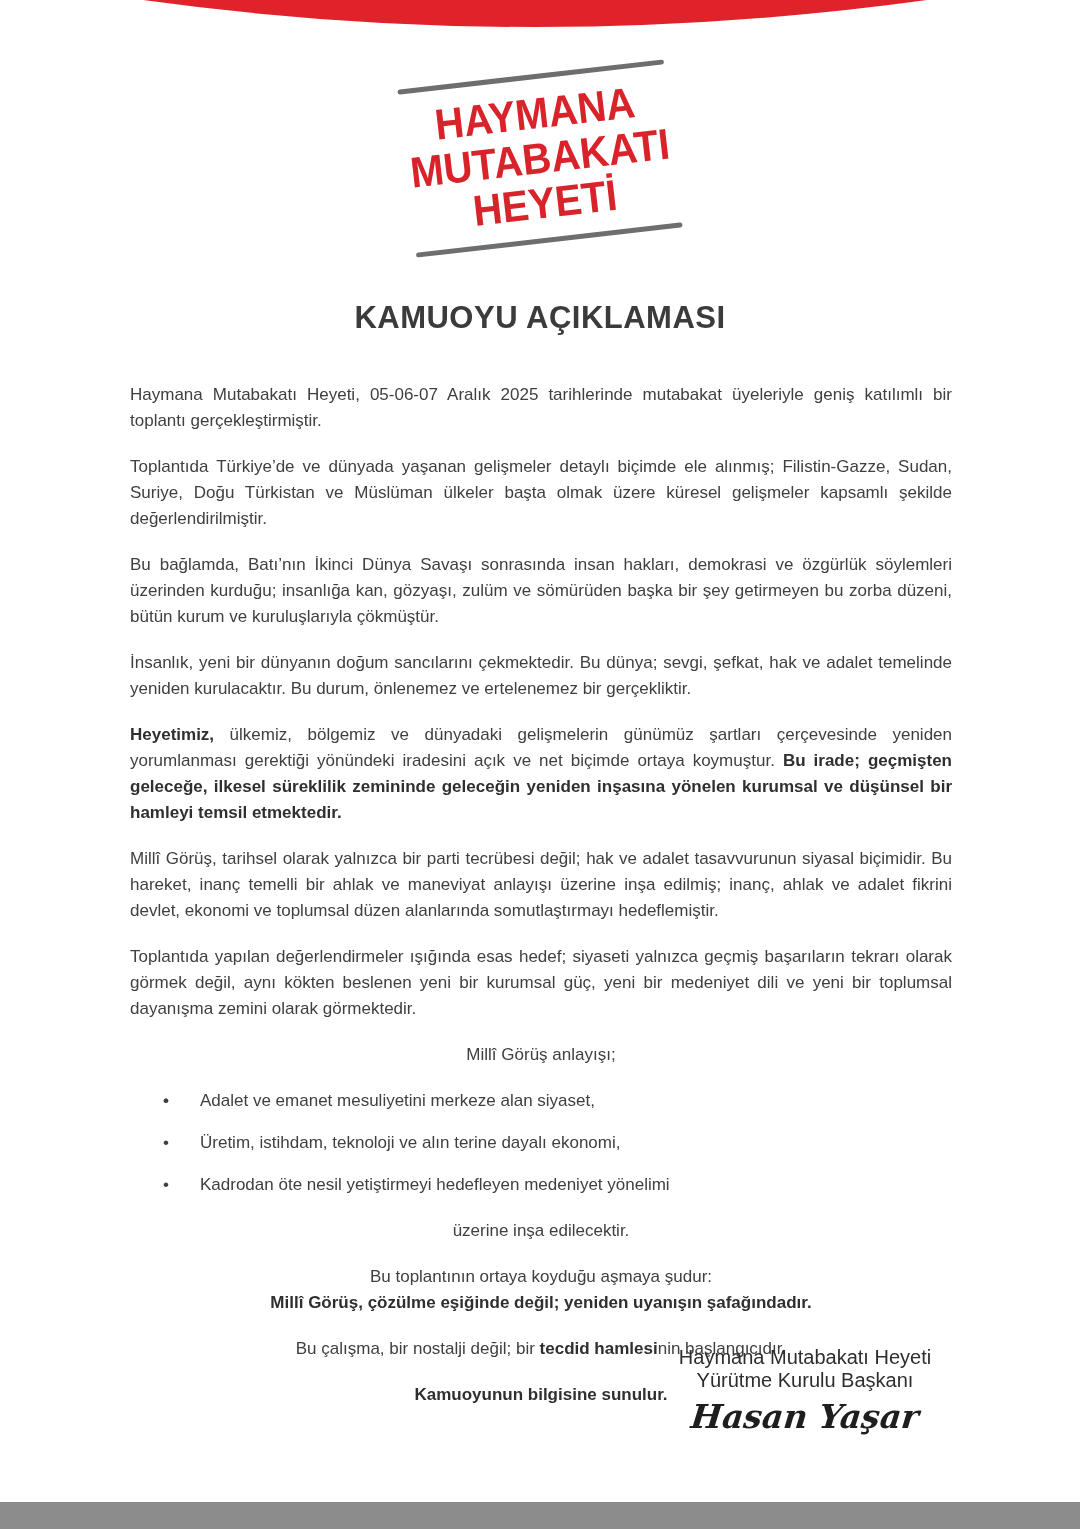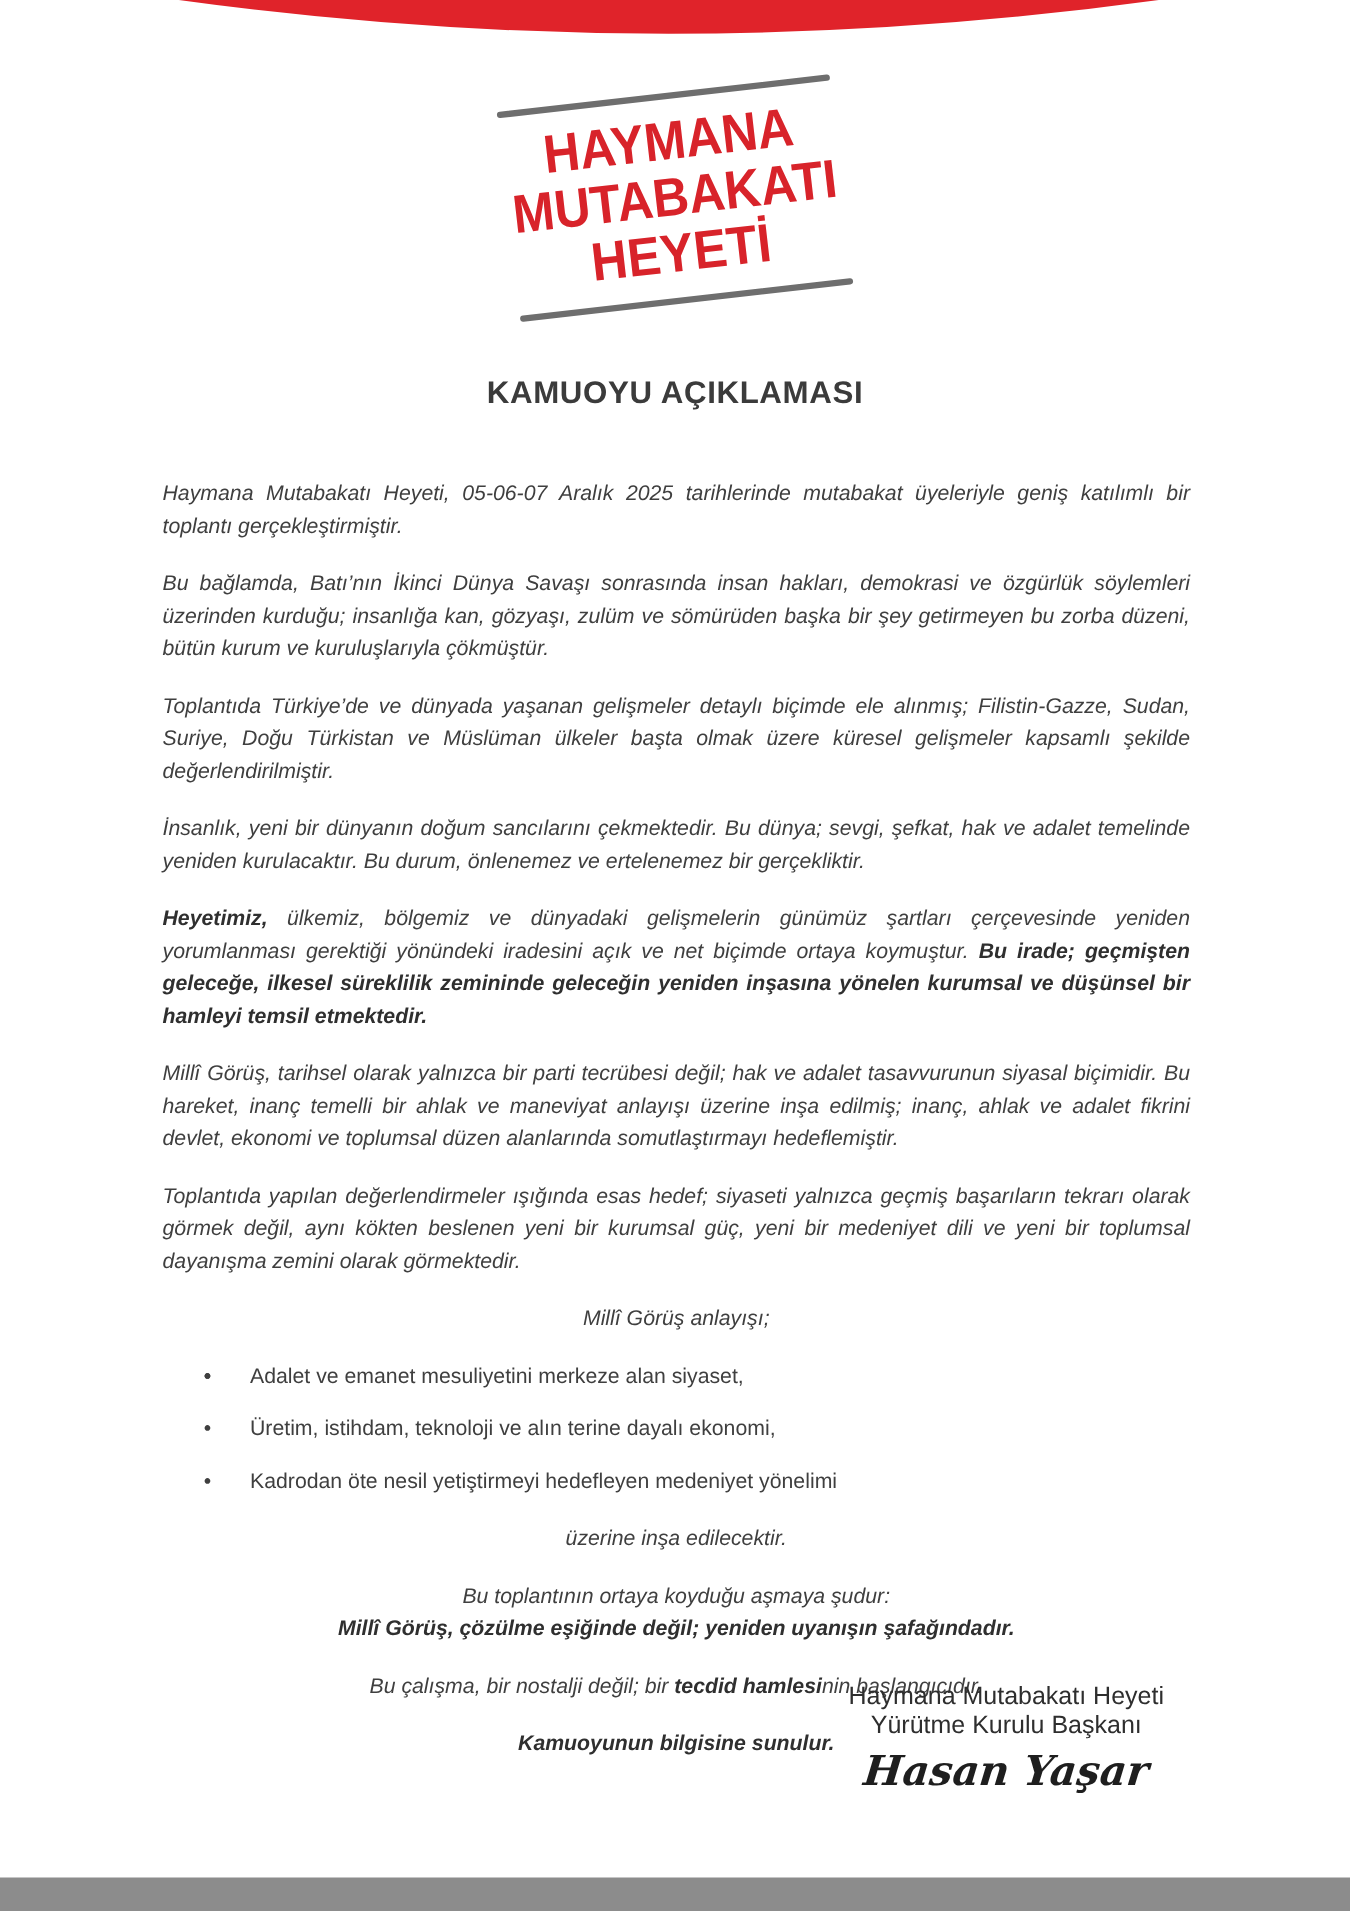--- a/index.html
+++ b/index.html
@@ -18,29 +18,29 @@
   .logo-bar{height:5px; width:268px; margin:0 auto; background:#6e6e6e; border-radius:3px;}
   .logo-bar.top{margin-bottom:12px;}
   .logo-bar.bottom{margin-top:12px;}
   .logo-line{
     font-weight:bold; font-size:40px; line-height:45px; letter-spacing:0px;
     color:#d8232a; transform:scaleY(1.08);
   }
   
   .title{
     position:absolute; top:300px; left:0; width:1080px; text-align:center;
-    font-size:25px; font-weight:bold; color:#3b3b3b; letter-spacing:0.5px;
+    font-size:31px; font-weight:bold; color:#3b3b3b; letter-spacing:0.5px;
     margin:0;
   }
   
   .body{
     position:absolute; left:130px; top:382px; width:822px;
     font-size:17px; line-height:26px; color:#3f3f3f;
   }
-  .body p{margin:0 0 20px 0; text-align:justify;font-style:italic;}
+  .body p{margin:0 0 20px 0; text-align:justify;}
   .body p.no-justify{text-align:center;}
   .body strong{color:#2f2f2f;}
   .bullet-list{list-style:none; margin:0 0 20px 0; padding:0;}
   .bullet-list li{
     position:relative; padding-left:70px; margin:0 0 16px 0; text-align:left;
   }
   .bullet-list .marker{
     position:absolute; left:33px; top:0; color:#3f3f3f;
   }
   .two-line .bold-line{font-weight:bold; color:#2f2f2f;margin-top:12px;}
@@ -74,22 +74,22 @@
     <div class="logo-line">HAYMANA</div>
     <div class="logo-line">MUTABAKATI</div>
     <div class="logo-line">HEYETİ</div>
     <div class="logo-bar bottom"></div>
   </div>
 
   <h1 class="title">KAMUOYU AÇIKLAMASI</h1>
 
   <div class="body">
     <p>Haymana Mutabakatı Heyeti, 05-06-07 Aralık 2025 tarihlerinde mutabakat üyeleriyle geniş katılımlı bir toplantı gerçekleştirmiştir.</p>
+    <p>Toplantıda Türkiye’de ve dünyada yaşanan gelişmeler detaylı biçimde ele alınmış; Filistin-Gazze, Sudan, Suriye, Doğu Türkistan ve Müslüman ülkeler başta olmak üzere küresel gelişmeler kapsamlı şekilde değerlendirilmiştir.</p>
     <p>Bu bağlamda, Batı’nın İkinci Dünya Savaşı sonrasında insan hakları, demokrasi ve özgürlük söylemleri üzerinden kurduğu; insanlığa kan, gözyaşı, zulüm ve sömürüden başka bir şey getirmeyen bu zorba düzeni, bütün kurum ve kuruluşlarıyla çökmüştür.</p>
-    <p>Toplantıda Türkiye’de ve dünyada yaşanan gelişmeler detaylı biçimde ele alınmış; Filistin-Gazze, Sudan, Suriye, Doğu Türkistan ve Müslüman ülkeler başta olmak üzere küresel gelişmeler kapsamlı şekilde değerlendirilmiştir.</p>
     <p>İnsanlık, yeni bir dünyanın doğum sancılarını çekmektedir. Bu dünya; sevgi, şefkat, hak ve adalet temelinde yeniden kurulacaktır. Bu durum, önlenemez ve ertelenemez bir gerçekliktir.</p>
     <p><strong>Heyetimiz,</strong><span> ülkemiz, bölgemiz ve dünyadaki gelişmelerin günümüz şartları çerçevesinde yeniden yorumlanması gerektiği yönündeki iradesini açık ve net biçimde ortaya koymuştur. </span><strong>Bu irade; geçmişten geleceğe, ilkesel süreklilik zemininde geleceğin yeniden inşasına yönelen kurumsal ve düşünsel bir hamleyi temsil etmektedir.</strong></p>
     <p>Millî Görüş, tarihsel olarak yalnızca bir parti tecrübesi değil; hak ve adalet tasavvurunun siyasal biçimidir. Bu hareket, inanç temelli bir ahlak ve maneviyat anlayışı üzerine inşa edilmiş; inanç, ahlak ve adalet fikrini devlet, ekonomi ve toplumsal düzen alanlarında somutlaştırmayı hedeflemiştir.</p>
     <p>Toplantıda yapılan değerlendirmeler ışığında esas hedef; siyaseti yalnızca geçmiş başarıların tekrarı olarak görmek değil, aynı kökten beslenen yeni bir kurumsal güç, yeni bir medeniyet dili ve yeni bir toplumsal dayanışma zemini olarak görmektedir.</p>
     <p class="no-justify">Millî Görüş anlayışı;</p>
 
     <ul class="bullet-list">
       <li><span class="marker">•</span></li>
       <li><span class="marker">•</span><span>Adalet ve emanet mesuliyetini merkeze alan siyaset,</span></li>
       <li><span class="marker">•</span><span>Üretim, istihdam, teknoloji ve alın terine dayalı ekonomi,</span></li>

